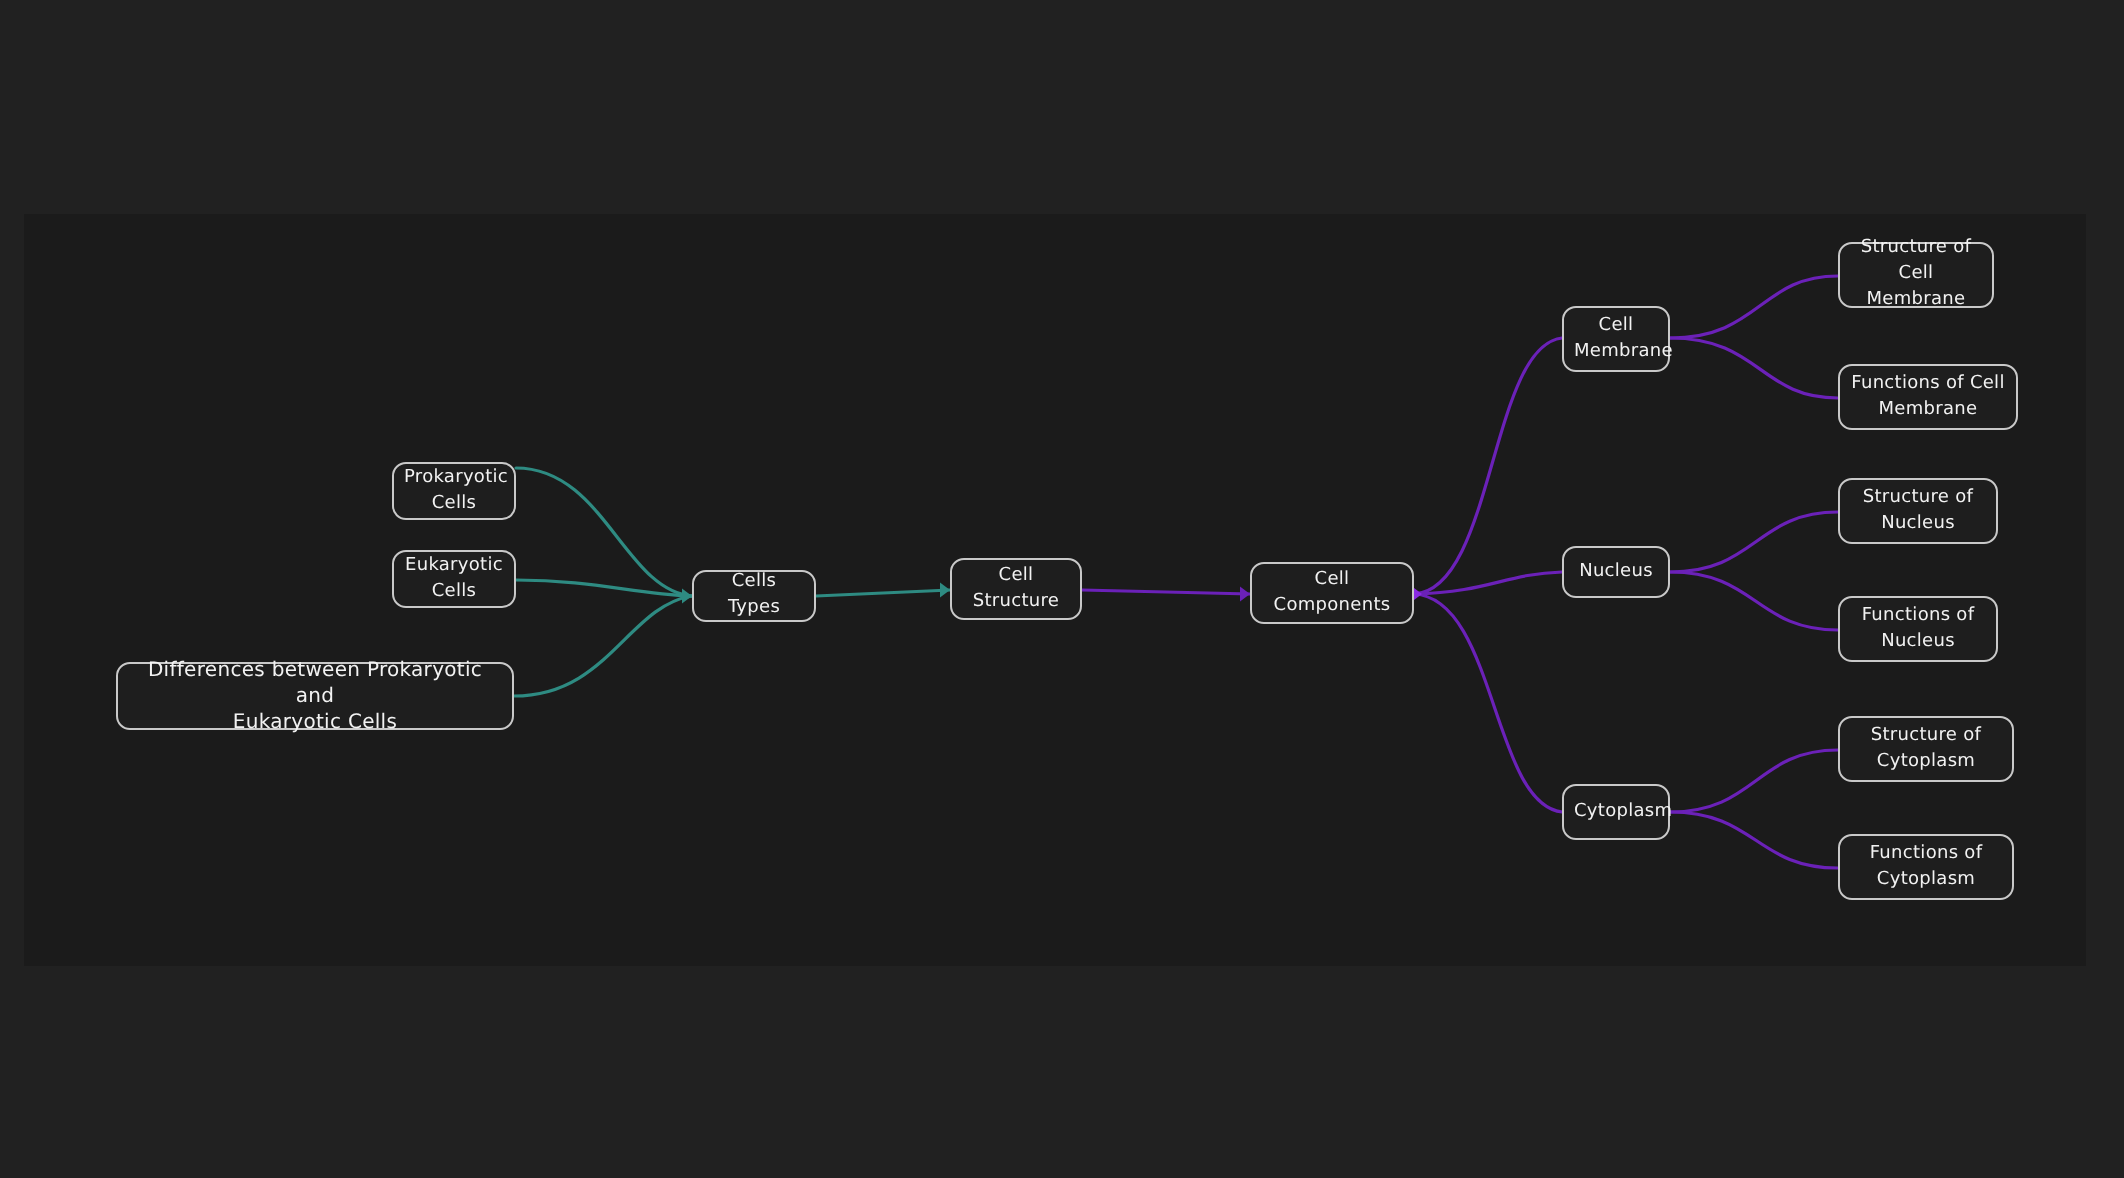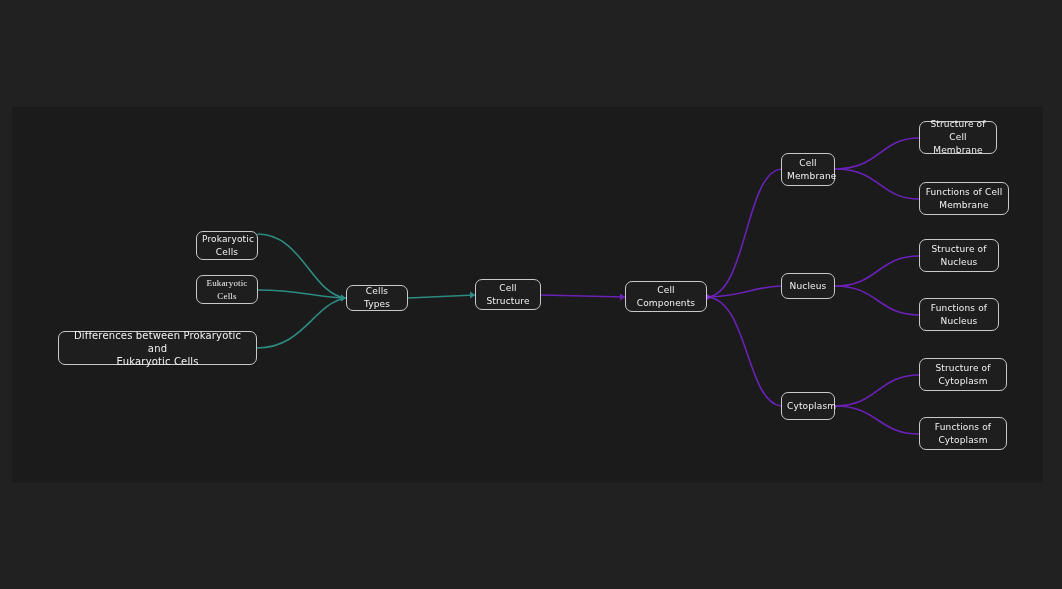--- a/index.html
+++ b/index.html
@@ -80,21 +80,21 @@
         <path d="M 463,188 l -5,-3.75 l 0,7.5 Z" fill="#2e8b82"></path>
         <path d="M 613,190 l -5,-3.75 l 0,7.5 Z" fill="#6b21b8"></path>
         <path d="M 699,190 l -5,-3.75 l 0,7.5 Z" fill="#8a2be2"></path>
       </svg>
     <div id="node-layer">
         <div class="node" style="left: 463px; top: 172px; width: 66px; height: 31px;"><span>Cell
 Structure</span></div>
         <div class="node" style="left: 334px; top: 178px; width: 62px; height: 26px;"><span>Cells Types</span></div>
         <div class="node" style="left: 184px; top: 112px; width: 62px; height: 29px; margin-top: 12px;"><span>Prokaryotic
 Cells</span></div>
-        <div class="node" style="left: 184px; top: 168px; width: 62px; height: 29px; font-family: Liberation Serif, serif;"><span>Eukaryotic
+        <div class="node" style="left: 184px; top: 168px; width: 62px; height: 29px;"><span>Eukaryotic
 Cells</span></div>
         <div class="node wide" style="left: 46px; top: 224px; width: 199px; height: 34px;"><span>Differences between Prokaryotic and
 Eukaryotic Cells</span></div>
         <div class="node" style="left: 613px; top: 174px; width: 82px; height: 31px;"><span>Cell
 Components</span></div>
         <div class="node" style="left: 769px; top: 46px; width: 54px; height: 33px;"><span>Cell
 Membrane</span></div>
         <div class="node" style="left: 769px; top: 166px; width: 54px; height: 26px;"><span>Nucleus</span></div>
         <div class="node" style="left: 769px; top: 285px; width: 54px; height: 28px;"><span>Cytoplasm</span></div>
         <div class="node" style="left: 907px; top: 14px; width: 78px; height: 33px;"><span>Structure of Cell

